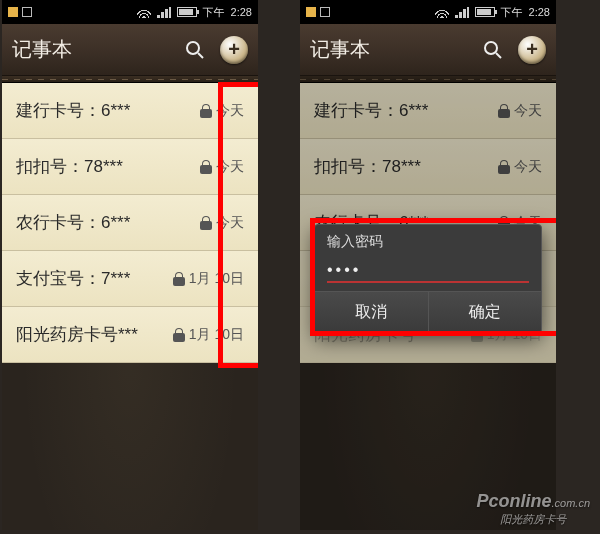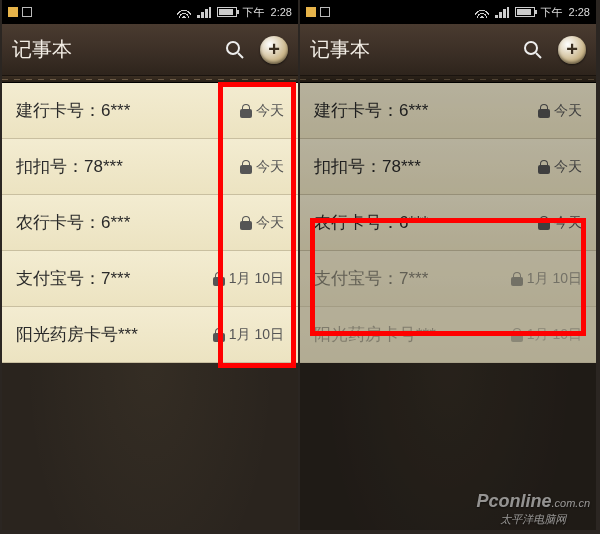--- a/index.html
+++ b/index.html
@@ -6,21 +6,21 @@
   body{
     width:600px;height:534px;
     background:#2b2622;
     font-family:"Microsoft YaHei","PingFang SC",sans-serif;
     position:relative;
     overflow:hidden;
     color:#333;
   }
   .stage{position:absolute;inset:0;background:#2b2622;}
   .phone{
-    position:absolute;top:0;width:296px;height:530px;
+    position:absolute;top:0;width:256px;height:530px;
     background:#2a241e;
     overflow:hidden;
   }
   .phone.left{left:2px;}
   .phone.right{left:300px;}
 
   
   .statusbar{
     height:24px;background:#000;color:#ddd;
     display:flex;align-items:center;justify-content:flex-end;
@@ -265,21 +265,31 @@
         <span class="label">阳光药房卡号***</span>
         <span class="meta">
             <span class="lock"></span>
             <span>1月 10日</span>
           </span>
       </div>
     </div>
     <div class="canvas"></div>
 
     <div class="scrim"></div>
+    <div class="dialog">
+      <div class="dtitle">输入密码</div>
+      <div class="dinput">
+        <span>••••</span>
+      </div>
+      <div class="dbtns">
+        <div class="dbtn">取消</div>
+        <div class="dbtn">确定</div>
+      </div>
+    </div>
 
     <div class="redbox" style="left:10px;top:218px;width:276px;height:118px"></div>
   </div>
 
   <div class="watermark">
     <span class="big">Pconline</span><span>.com.cn</span><br>
-    <span>太平洋电脑网</span>
+    <span>阳光药房卡号</span>
   </div>
 </div>
 
 </body></html>

